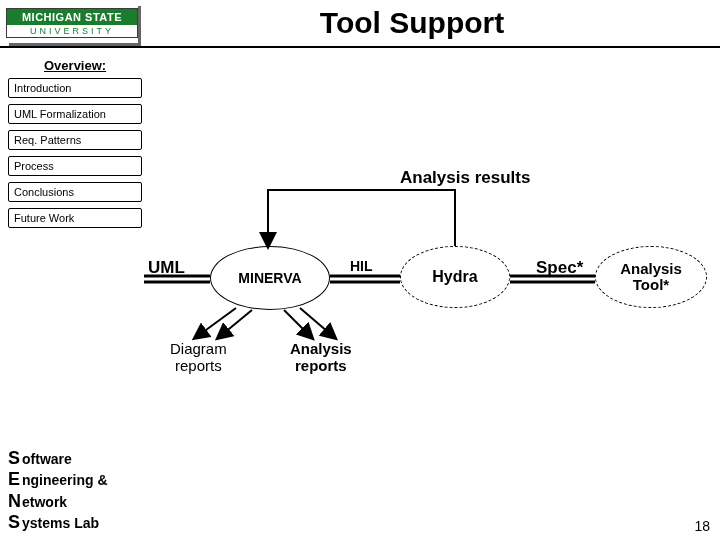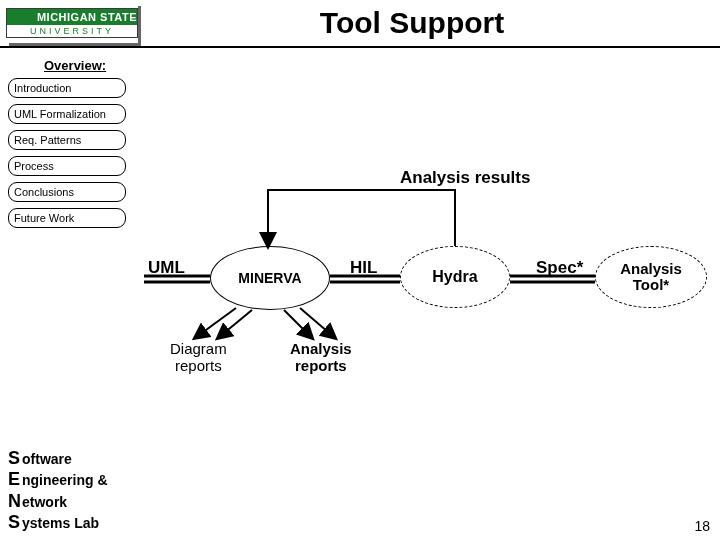--- a/index.html
+++ b/index.html
@@ -22,21 +22,21 @@
     justify-content: center; align-items: center;
     margin: 4px 6px;
     position: relative;
   }
   .logo-top {
     background: #1a7d2e;
     color: #fff;
     font-weight: bold;
     font-size: 11px;
     letter-spacing: 0.5px;
-    width: 100%; text-align: right;
+    width: 100%; text-align: center;
     padding: 2px 0;
     border: 1px solid #3a3a3a;
     border-bottom: none;
   }
   .logo-bot {
     background: #fff;
     color: #1a7d2e;
     font-weight: normal;
     font-size: 9px;
     letter-spacing: 3px;
@@ -59,42 +59,42 @@
     position: absolute; top: 58px; left: 6px;
     font-size: 13px; font-weight: bold;
     text-decoration: underline;
     margin-left: 38px;
   }
   .nav {
     position: absolute; top: 78px; left: 8px;
     display: flex; flex-direction: column; gap: 6px;
   }
   .nav-item {
-    width: 118px; padding: 3px 5px;
+    width: 134px; padding: 3px 5px;
     font-size: 11px;
     border: 1px solid #000;
-    border-radius: 9px;
+    border-radius: 2px;
     background: #fff;
     text-align: left;
   }
   .diagram {
     position: absolute;
     top: 150px; left: 0; right: 0; bottom: 0;
   }
   .analysis-results {
     position: absolute; top: 18px; left: 400px;
     font-size: 17px; font-weight: bold;
   }
   .uml-label {
     position: absolute; top: 108px; left: 148px;
     font-size: 17px; font-weight: bold;
   }
   .hil-label {
     position: absolute; top: 108px; left: 350px;
-    font-size: 17px; font-weight: bold;
+    font-size: 14px; font-weight: bold;
   }
   .spec-label {
     position: absolute; top: 108px; left: 536px;
     font-size: 17px; font-weight: bold;
   }
   .blob {
     position: absolute;
     border: 1.5px solid #000;
     background: #fff;
     text-align: center;

